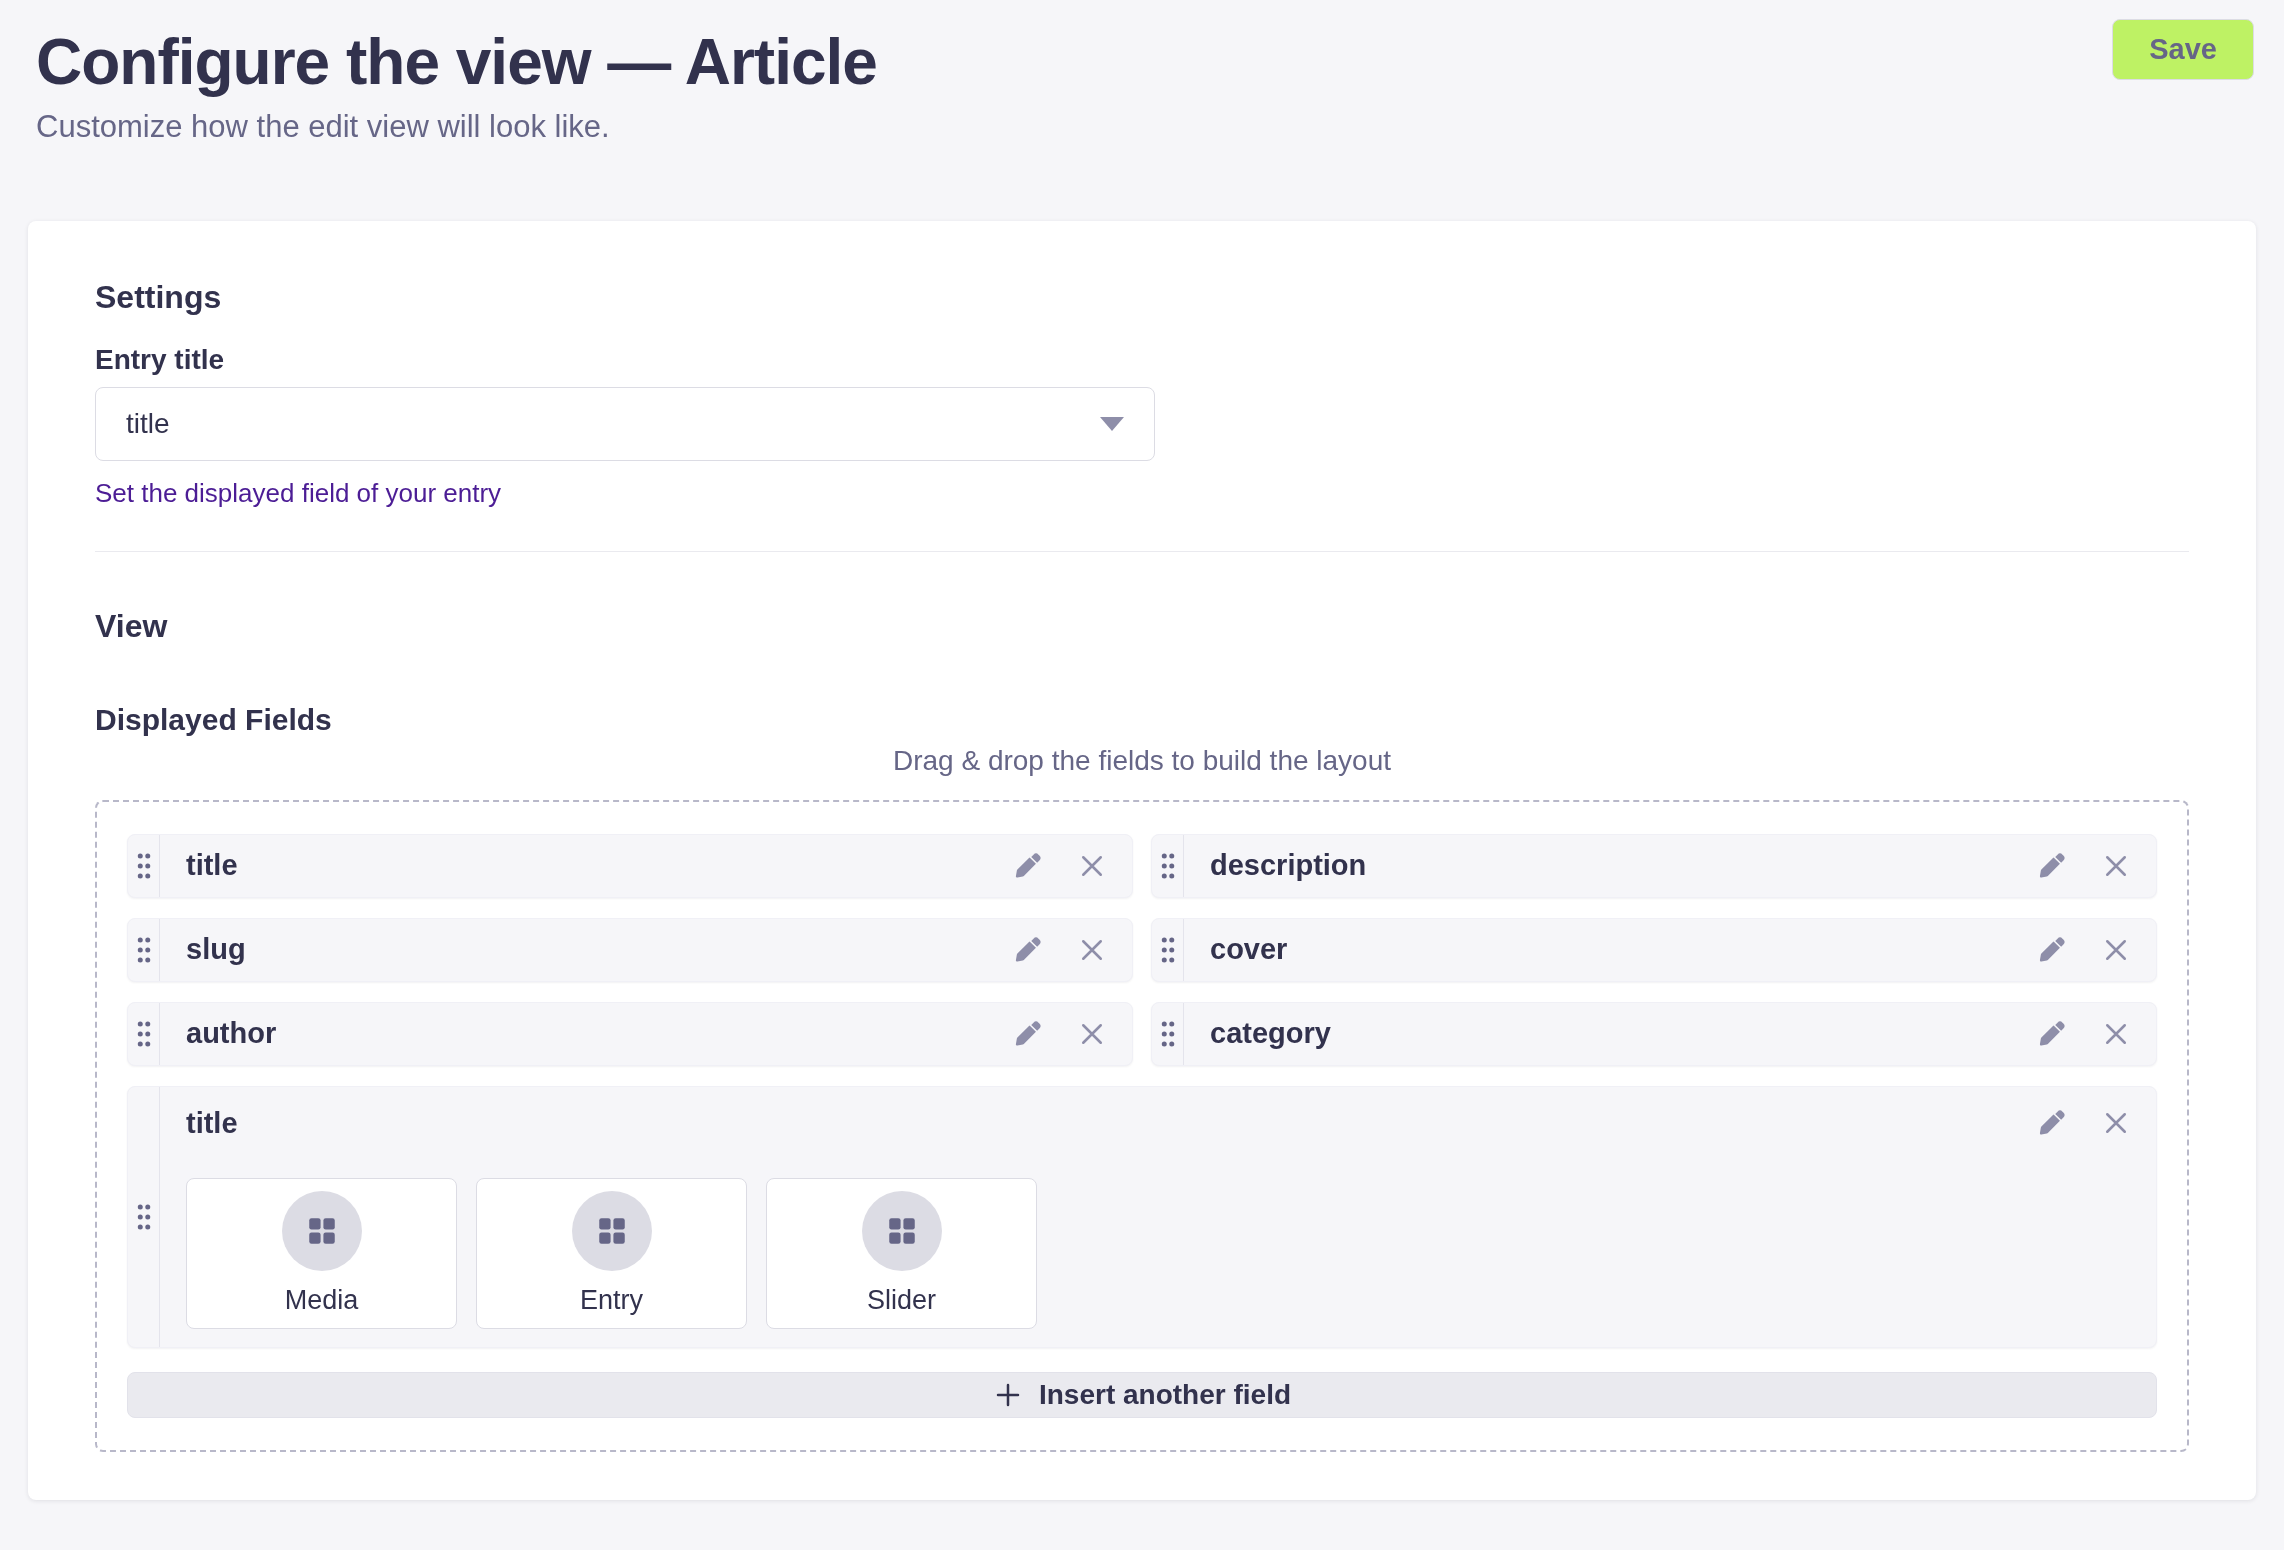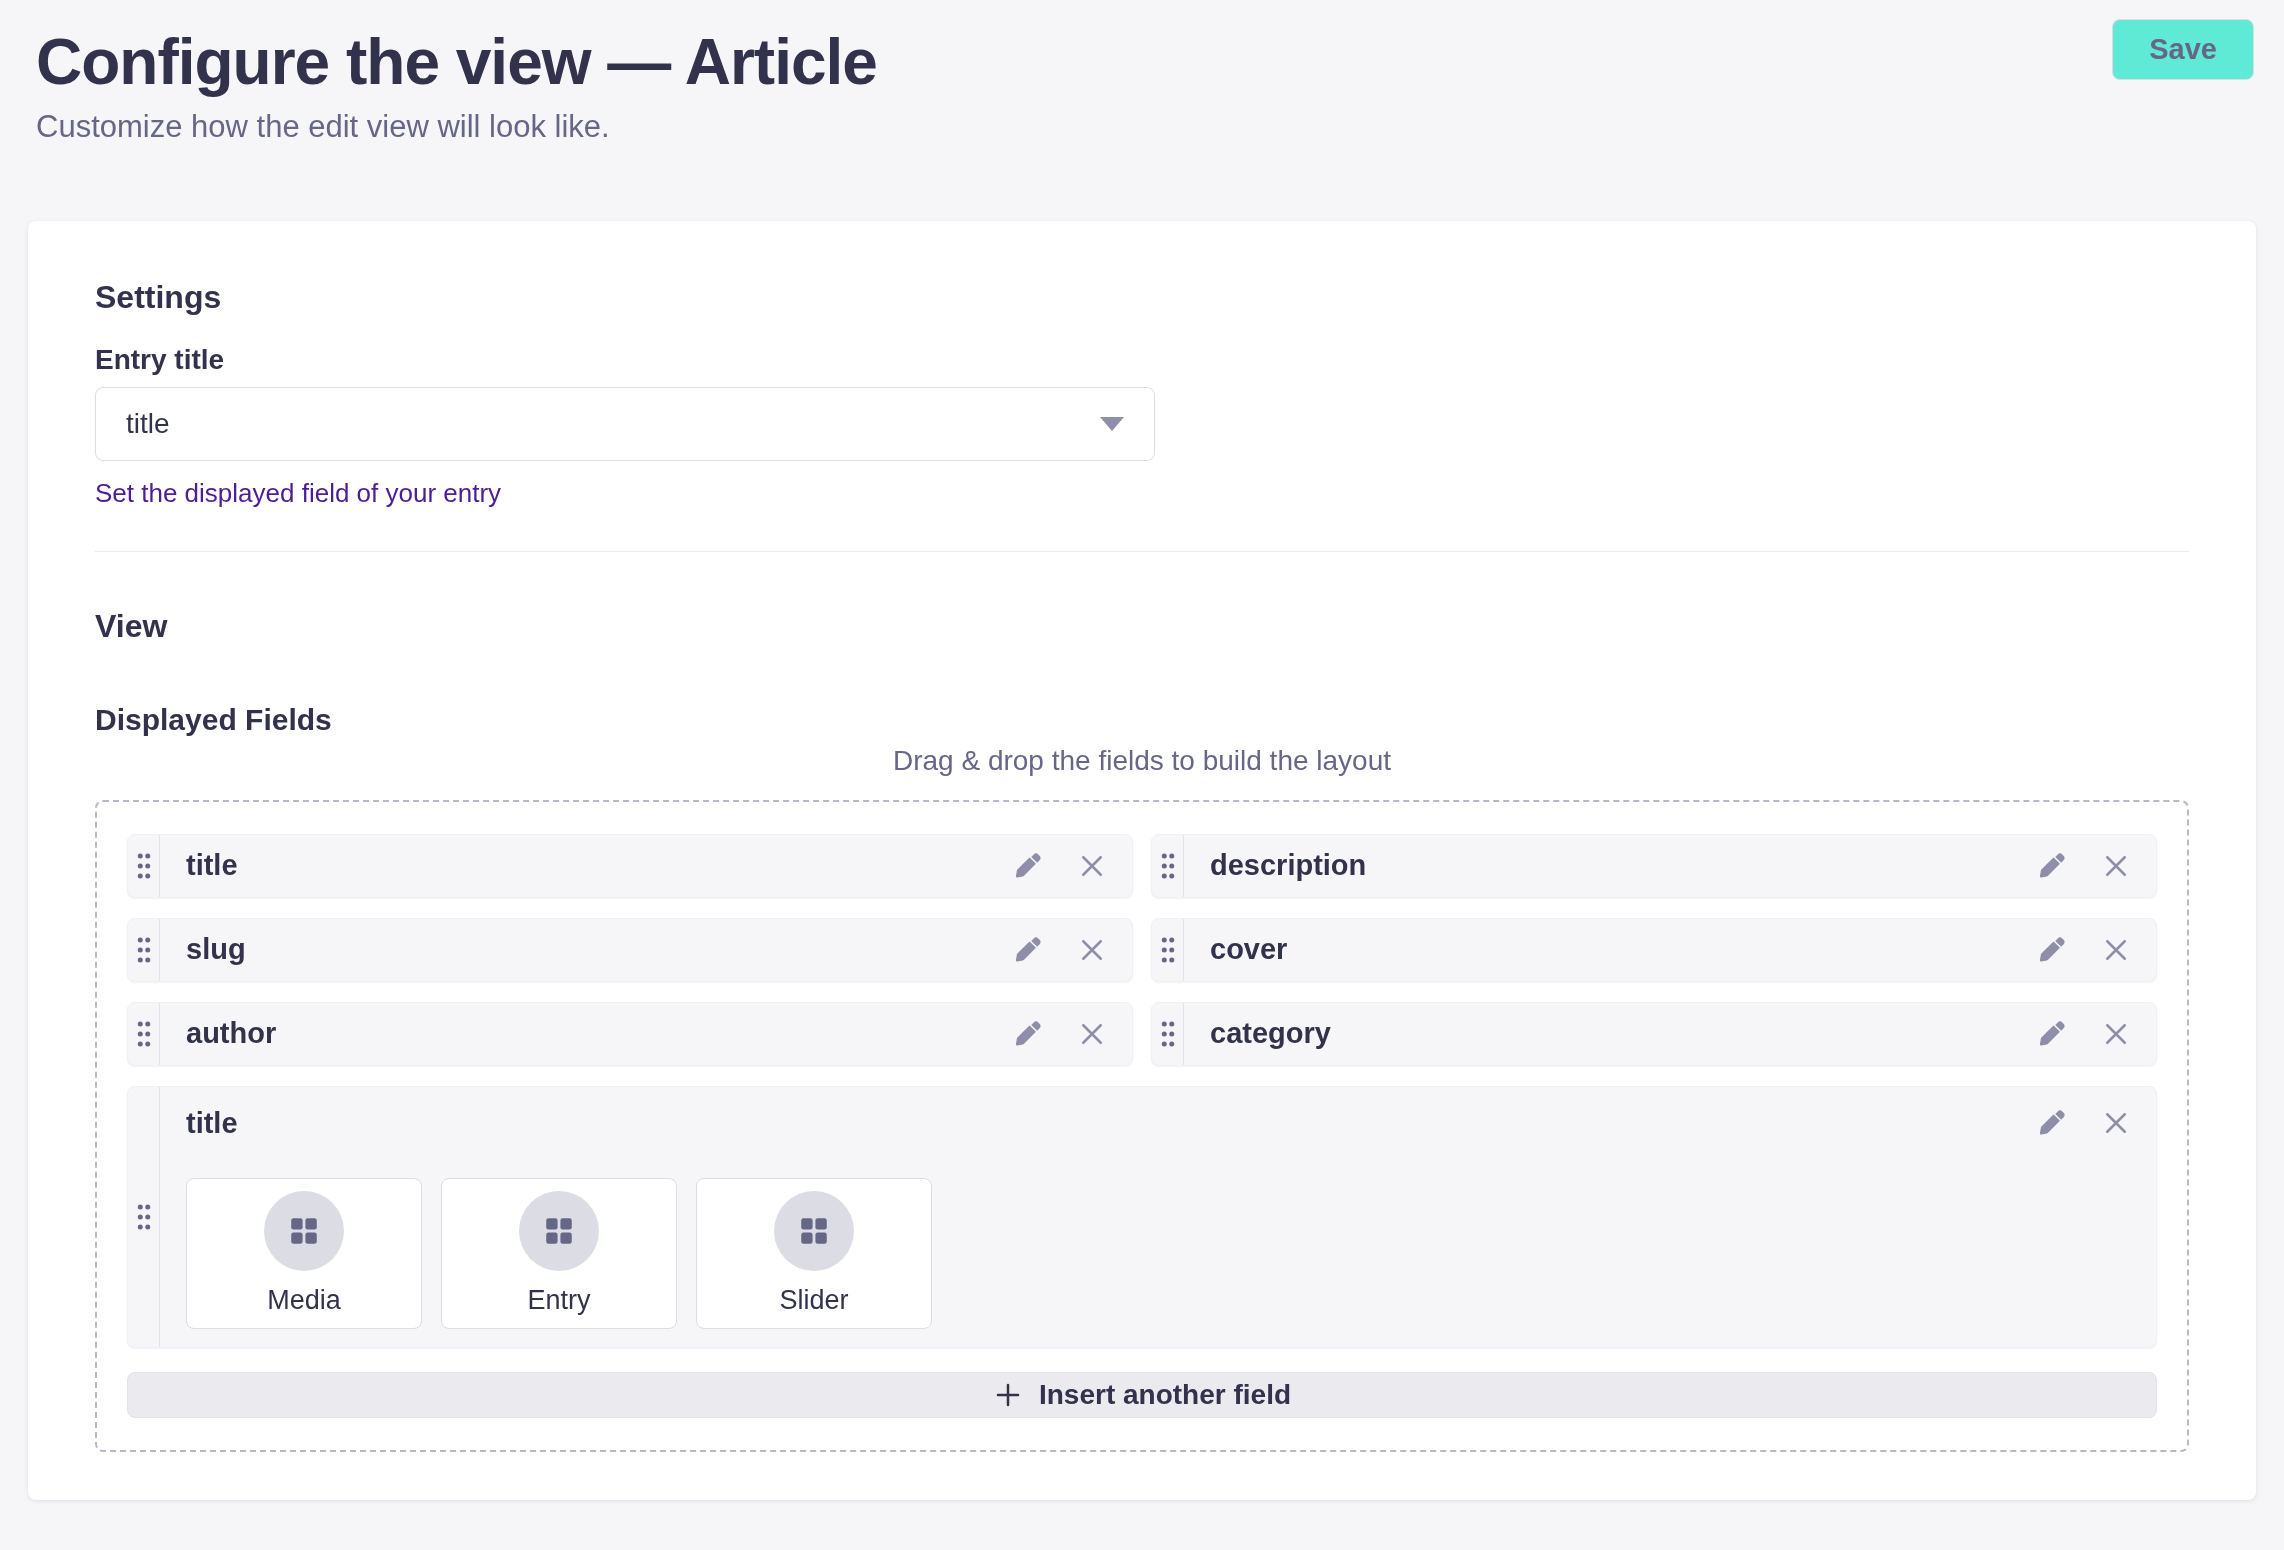--- a/index.html
+++ b/index.html
@@ -15,21 +15,21 @@
   
   .header { position:relative; padding:24px 30px 0 36px; }
   .page-title {
     font-size:64px; font-weight:700; letter-spacing:-1px;
     color:#32324d; line-height:1.2;
   }
   .page-subtitle { margin-top:8px; font-size:31px; font-weight:400; color:#666687; }
   .save-btn {
     position:absolute; top:19px; right:30px;
     height:61px; padding:0 36px;
-    background:#5eead4; border:1px solid #dcdce4; border-radius:8px;
+    background:#bef264; border:1px solid #dcdce4; border-radius:8px;
     color:#666687; font-size:29px; font-weight:600;
     font-family:"Liberation Sans", sans-serif;
     display:flex; align-items:center; cursor:default;
   }
 
   
   .panel {
     margin:76px 28px 0 28px;
     background:#ffffff;
     border-radius:8px;
@@ -102,21 +102,21 @@
   }
   .icon-btn + .icon-btn { margin-left:32px; }
 
   
   .blocks-card { grid-column:1 / -1; height:auto; }
   .blocks-content { flex:1; padding:20px 24px 18px 26px; display:flex; flex-direction:column; }
   .blocks-head { display:flex; align-items:center; }
   .components-row { margin-top:38px; display:flex; gap:19px; }
 
   .component-card {
-    width:236px; height:151px;
+    width:271px; height:151px;
     background:#ffffff; border:1px solid #dcdce4; border-radius:8px;
     display:flex; flex-direction:column; align-items:center; justify-content:center;
     cursor:pointer;
   }
   .component-circle {
     width:80px; height:80px; border-radius:50%;
     background:#dcdce4;
     display:flex; align-items:center; justify-content:center;
   }
   .component-label { margin-top:14px; font-size:27px; font-weight:500; color:#32324d; }

